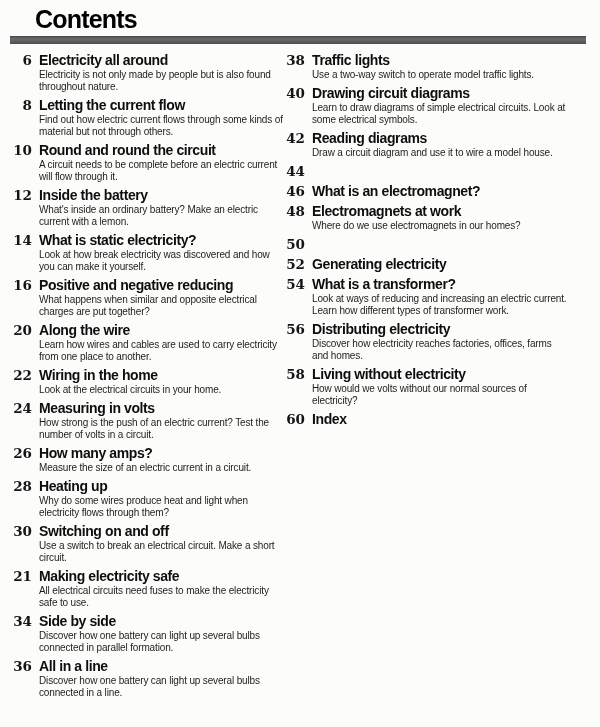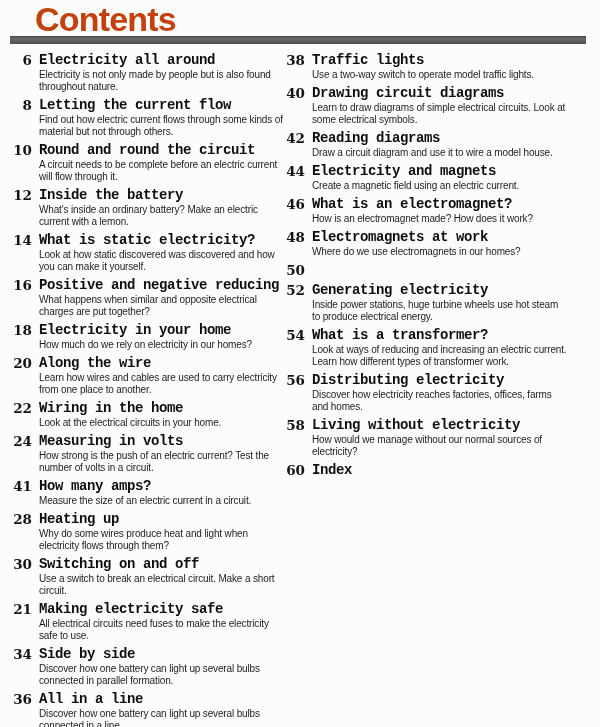--- a/index.html
+++ b/index.html
@@ -16,24 +16,24 @@
   }
   .page {
     width: 600px;
     height: 727px;
     position: relative;
   }
   .header-title {
     margin: 4px 0 0 35px;
     font-family: "Liberation Sans", sans-serif;
     font-weight: bold;
-    font-size: 34px;
+    font-size: 25px;
     line-height: 30px;
     letter-spacing: -0.8px;
-    color: #c2410c;
+    color: #000000;
   }
   .rule {
     height: 8px;
     background: linear-gradient(#474749, #6a6a6c 35%, #58585a 80%, #4c4c4e);
     margin: 2px 14px 0 10px;
   }
   .columns {
     display: flex;
     padding: 8px 0 0 13px;
   }
@@ -54,21 +54,21 @@
     font-family: "DejaVu Serif", serif;
     font-weight: bold;
     font-size: 13.5px;
     line-height: 16px;
     color: #141414;
   }
   .etext {
     width: 256px;
   }
   .etitle {
-    font-family: Liberation Mono, monospace;
+    font-family: Liberation Sans, sans-serif;
     font-weight: bold;
     font-size: 14px;
     line-height: 16px;
     letter-spacing: -0.4px;
     white-space: nowrap;
     color: #0e0e0e;
   }
   .edesc {
     font-family: "Liberation Sans", sans-serif;
     font-size: 10px;
@@ -111,38 +111,31 @@
           <span class="pnum">12</span>
           <div class="etext">
             <div class="etitle">Inside the battery</div>
             <div class="edesc">What's inside an ordinary battery? Make an electric current with a lemon.</div>
           </div>
         </div>
         <div class="entry">
           <span class="pnum">14</span>
           <div class="etext">
             <div class="etitle">What is static electricity?</div>
-            <div class="edesc">Look at how static discovered was discovered and how you can make it yourself.</div>
+            <div class="edesc">Look at how break electricity was discovered and how you can make it yourself.</div>
           </div>
         </div>
         <div class="entry">
           <span class="pnum">16</span>
           <div class="etext">
             <div class="etitle">Positive and negative reducing</div>
             <div class="edesc">What happens when similar and opposite electrical charges are put together?</div>
           </div>
         </div>
         <div class="entry">
-          <span class="pnum">18</span>
-          <div class="etext">
-            <div class="etitle">Electricity in your home</div>
-            <div class="edesc">How much do we rely on electricity in our homes?</div>
-          </div>
-        </div>
-        <div class="entry">
           <span class="pnum">20</span>
           <div class="etext">
             <div class="etitle">Along the wire</div>
             <div class="edesc">Learn how wires and cables are used to carry electricity from one place to another.</div>
           </div>
         </div>
         <div class="entry">
           <span class="pnum">22</span>
           <div class="etext">
             <div class="etitle">Wiring in the home</div>
@@ -150,21 +143,21 @@
           </div>
         </div>
         <div class="entry">
           <span class="pnum">24</span>
           <div class="etext">
             <div class="etitle">Measuring in volts</div>
             <div class="edesc">How strong is the push of an electric current? Test the number of volts in a circuit.</div>
           </div>
         </div>
         <div class="entry">
-          <span class="pnum">41</span>
+          <span class="pnum">26</span>
           <div class="etext">
             <div class="etitle">How many amps?</div>
             <div class="edesc">Measure the size of an electric current in a circuit.</div>
           </div>
         </div>
         <div class="entry">
           <span class="pnum">28</span>
           <div class="etext">
             <div class="etitle">Heating up</div>
             <div class="edesc">Why do some wires produce heat and light when electricity flows through them?</div>
@@ -216,68 +209,62 @@
         </div>
         <div class="entry">
           <span class="pnum">42</span>
           <div class="etext">
             <div class="etitle">Reading diagrams</div>
             <div class="edesc">Draw a circuit diagram and use it to wire a model house.</div>
           </div>
         </div>
         <div class="entry">
           <span class="pnum">44</span>
-          <div class="etext">
-            <div class="etitle">Electricity and magnets</div>
-            <div class="edesc">Create a magnetic field using an electric current.</div>
-          </div>
         </div>
         <div class="entry">
           <span class="pnum">46</span>
           <div class="etext">
             <div class="etitle">What is an electromagnet?</div>
-            <div class="edesc">How is an electromagnet made? How does it work?</div>
           </div>
         </div>
         <div class="entry">
           <span class="pnum">48</span>
           <div class="etext">
             <div class="etitle">Electromagnets at work</div>
             <div class="edesc">Where do we use electromagnets in our homes?</div>
           </div>
         </div>
         <div class="entry">
           <span class="pnum">50</span>
         </div>
         <div class="entry">
           <span class="pnum">52</span>
           <div class="etext">
             <div class="etitle">Generating electricity</div>
-            <div class="edesc">Inside power stations, huge turbine wheels use hot steam to produce electrical energy.</div>
           </div>
         </div>
         <div class="entry">
           <span class="pnum">54</span>
           <div class="etext">
             <div class="etitle">What is a transformer?</div>
             <div class="edesc">Look at ways of reducing and increasing an electric current. Learn how different types of transformer work.</div>
           </div>
         </div>
         <div class="entry">
           <span class="pnum">56</span>
           <div class="etext">
             <div class="etitle">Distributing electricity</div>
             <div class="edesc">Discover how electricity reaches factories, offices, farms and homes.</div>
           </div>
         </div>
         <div class="entry">
           <span class="pnum">58</span>
           <div class="etext">
             <div class="etitle">Living without electricity</div>
-            <div class="edesc">How would we manage without our normal sources of electricity?</div>
+            <div class="edesc">How would we volts without our normal sources of electricity?</div>
           </div>
         </div>
         <div class="entry">
           <span class="pnum">60</span>
           <div class="etext">
             <div class="etitle">Index</div>
           </div>
         </div>
       </div>
     </div>

